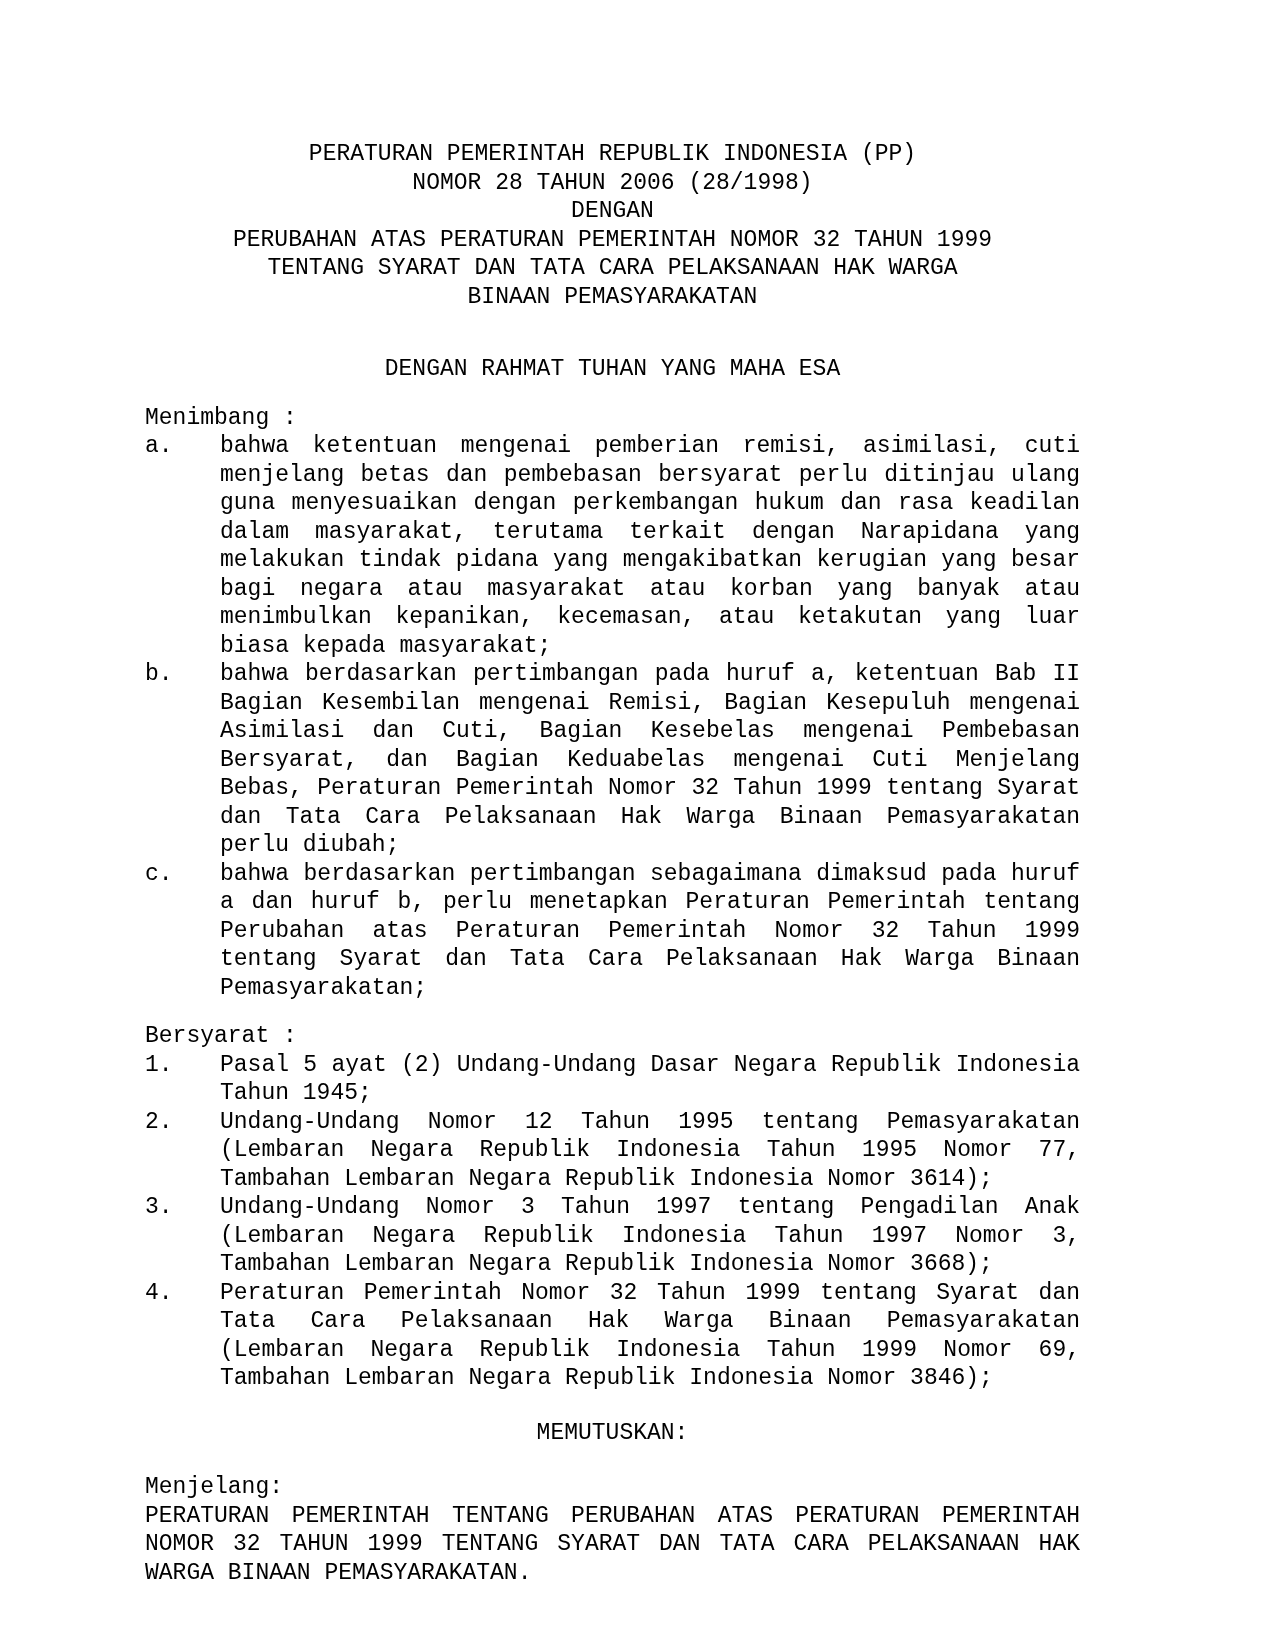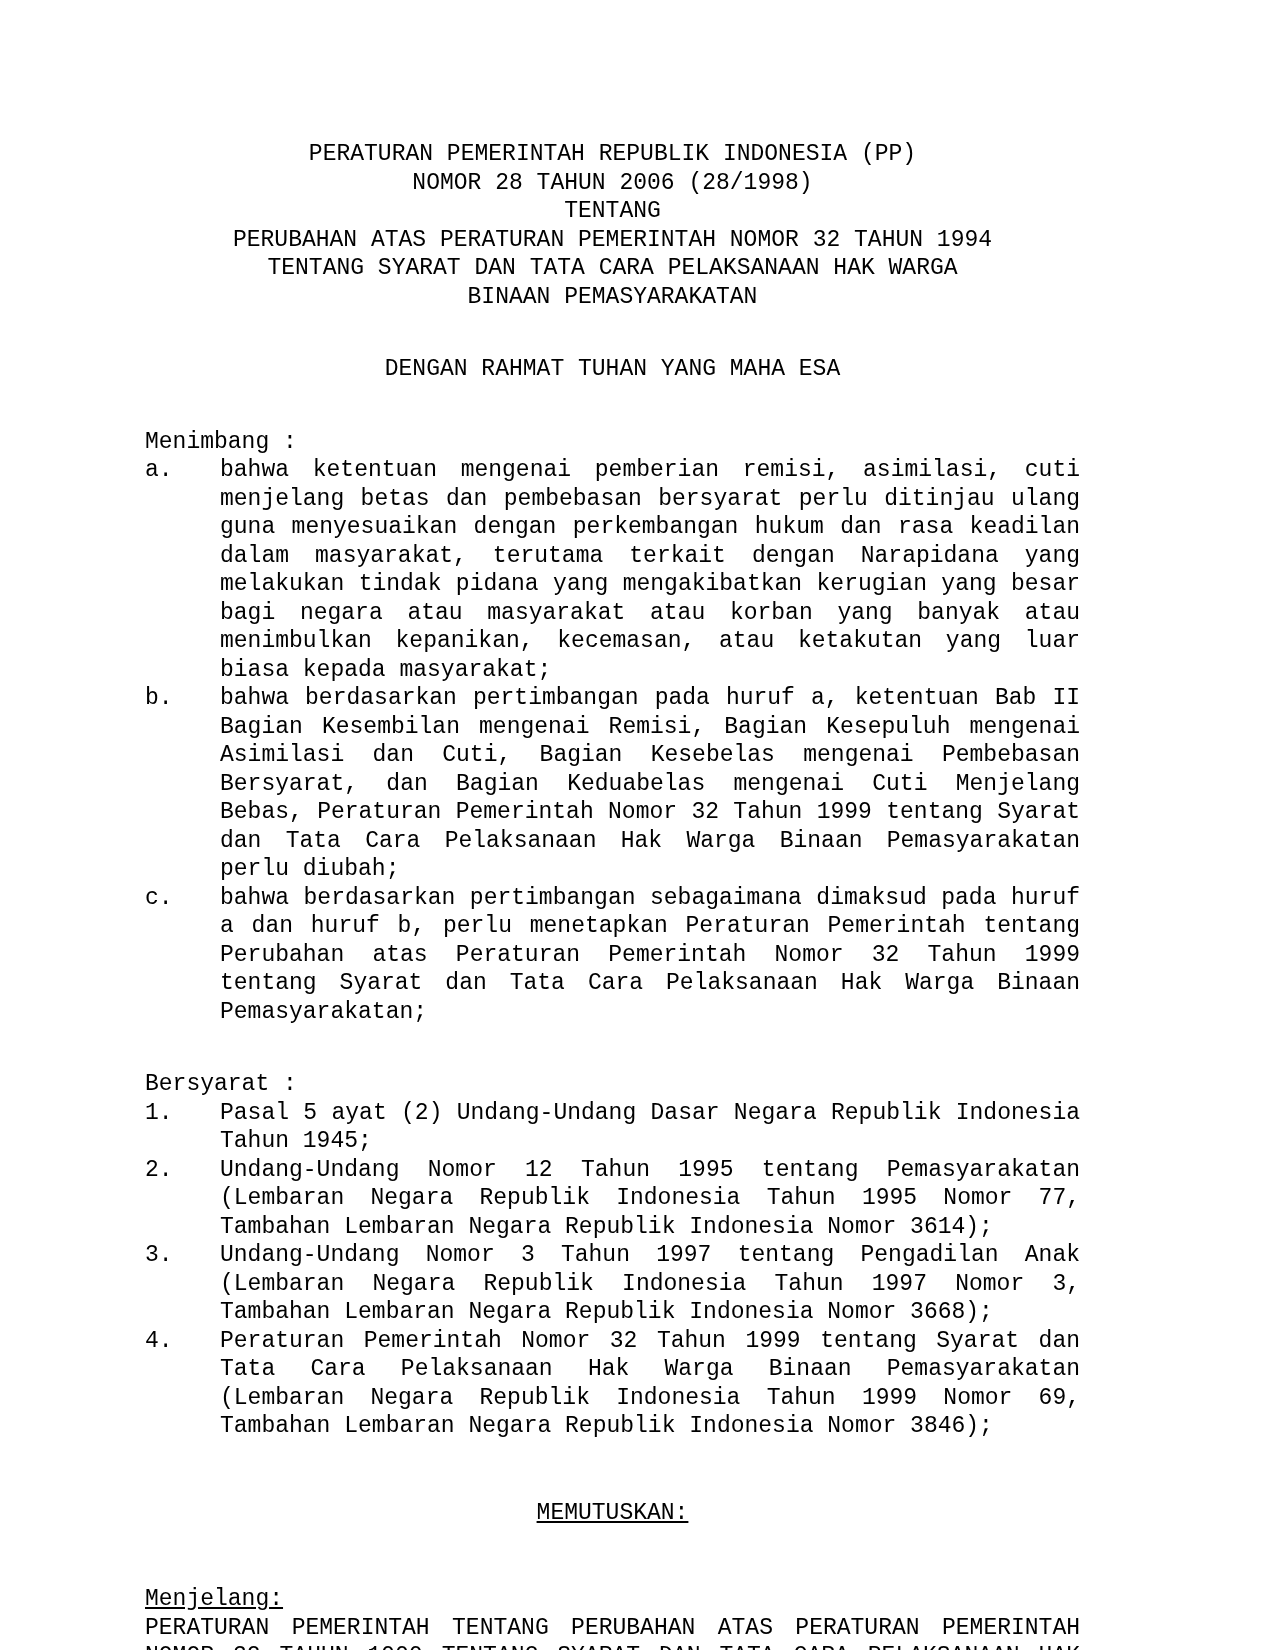--- a/index.html
+++ b/index.html
@@ -15,36 +15,36 @@
   }
   .page {
     width: 1275px;
     height: 1650px;
     padding: 140px 195px 40px 145px;
     background: #ffffff;
   }
   .center { text-align: center; }
   .justify { text-align: justify; }
   .mt-1   { margin-top: 44px; }   
-  .mt-sec { margin-top: 44px; }   
-  .mt-big { margin-top: 58px; text-decoration: underline; }   
+  .mt-sec { margin-top: 20px; }   
+  .mt-big { margin-top: 26px; }   
   .list-item { display: flex; align-items: flex-start; }
   .marker { flex: 0 0 75px; width: 75px; }
   .item-text { flex: 1 1 auto; text-align: justify; }
 </style>
 </head>
 <body>
 
 <div class="page">
 
   <header class="center">
     <div>PERATURAN PEMERINTAH REPUBLIK INDONESIA (PP)</div>
     <div>NOMOR 28 TAHUN 2006 (28/1998)</div>
-    <div>TENTANG</div>
-    <div>PERUBAHAN ATAS PERATURAN PEMERINTAH NOMOR 32 TAHUN 1994</div>
+    <div>DENGAN</div>
+    <div>PERUBAHAN ATAS PERATURAN PEMERINTAH NOMOR 32 TAHUN 1999</div>
     <div>TENTANG SYARAT DAN TATA CARA PELAKSANAAN HAK WARGA</div>
     <div>BINAAN PEMASYARAKATAN</div>
   </header>
 
   <div class="center mt-1">DENGAN RAHMAT TUHAN YANG MAHA ESA</div>
 
 
   <div class="mt-sec">Menimbang :</div>
 
   <div>

